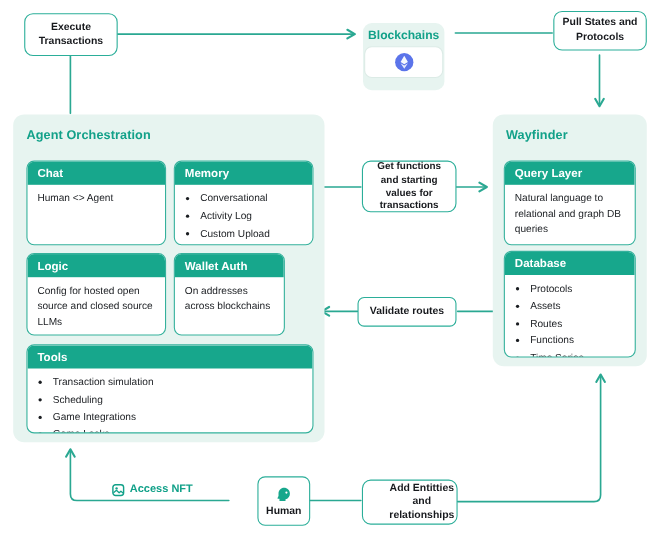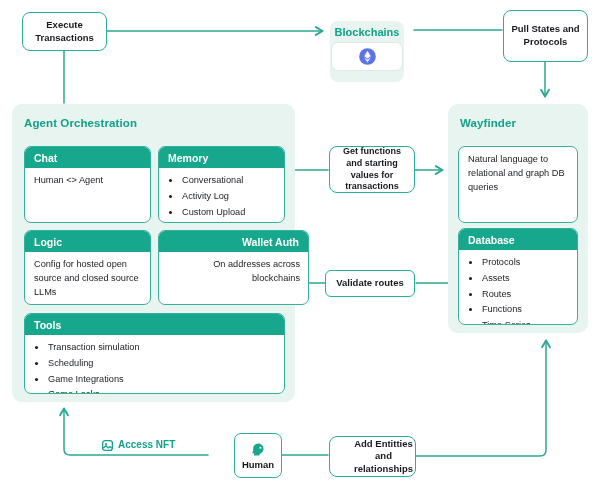--- a/index.html
+++ b/index.html
@@ -94,21 +94,21 @@
     <div class="bc-title">Blockchains</div>
     <div class="bc-chip">
       <svg class="icon-20" viewBox="0 0 24 24">
         <circle cx="12" cy="12" r="10.5" fill="#5b74ea"></circle>
         <path d="M12 4.6 L7.8 11.8 L12 14.4 L16.2 11.8 Z" fill="#ffffff" opacity="0.95"></path>
         <path d="M7.8 13.2 L12 15.8 L16.2 13.2 L12 19.6 Z" fill="#ffffff" opacity="0.85"></path>
       </svg>
     </div>
   </div>
 
-  <div class="node" style="left:503px;top:10px;width:85px;height:52px;">
+  <div class="node" style="left:503px;top:10px;width:85px;height:36px;">
     <span>Pull States and Protocols</span>
   </div>
 
   <div class="panel" style="left:12px;top:104px;width:283px;height:298px;"></div>
   <div class="panel-title" style="left:24px;top:117px;">Agent Orchestration</div>
 
   <div class="card" style="left:24px;top:146px;width:127px;height:77px;">
     <div class="card-head">Chat</div>
     <div class="card-body">
       <p>Human &lt;&gt; Agent</p>
@@ -126,21 +126,21 @@
     </div>
   </div>
 
   <div class="card" style="left:24px;top:230px;width:127px;height:75px;">
     <div class="card-head">Logic</div>
     <div class="card-body">
       <span>Config for hosted open source and closed source LLMs</span>
     </div>
   </div>
 
-  <div class="card" style="left:158px;top:230px;width:151px;height:75px;text-align:right;">
+  <div class="card" style="left:158px;top:230px;width:101px;height:75px;">
     <div class="card-head">Wallet Auth</div>
     <div class="card-body">
       <span>On addresses across blockchains</span>
     </div>
   </div>
 
   <div class="card" style="left:24px;top:313px;width:261px;height:81px;">
     <div class="card-head">Tools</div>
     <div class="card-body">
       <ul>
@@ -149,20 +149,21 @@
         <li>Game Integrations</li>
         <li>Game Locks</li>
       </ul>
     </div>
   </div>
 
   <div class="panel" style="left:448px;top:104px;width:140px;height:229px;"></div>
   <div class="panel-title" style="left:460px;top:117px;">Wayfinder</div>
 
   <div class="card" style="left:458px;top:146px;width:120px;height:77px;">
+    <div class="card-head">Query Layer</div>
     <div class="card-body">
       <span>Natural language to relational and graph DB queries</span>
     </div>
   </div>
 
   <div class="card" style="left:458px;top:228px;width:120px;height:97px;">
     <div class="card-head">Database</div>
     <div class="card-body">
       <ul>
         <li>Protocols</li>

